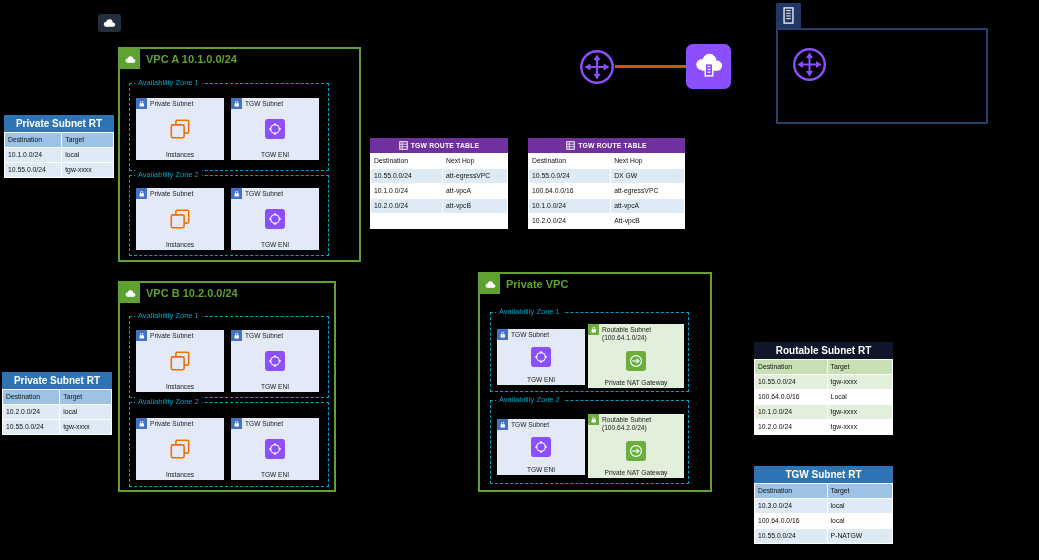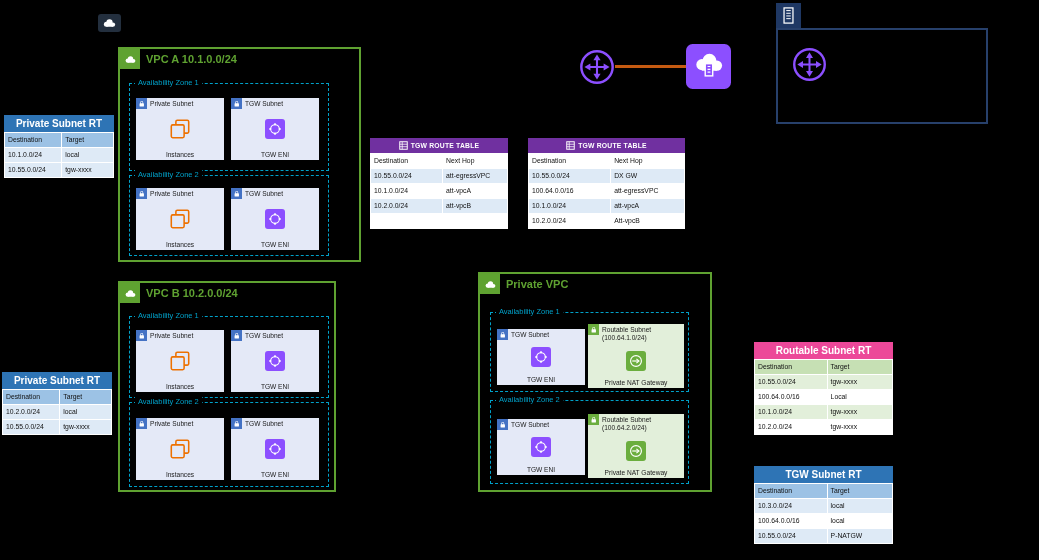--- a/index.html
+++ b/index.html
@@ -23,21 +23,21 @@
   .lbl-line{display:block}
   .s-center{position:absolute;left:0;right:0;top:12px;bottom:12px;display:flex;align-items:center;justify-content:center}
   .subnet.green .s-center{top:20px;bottom:11px}
   .s-sub{position:absolute;left:0;right:0;bottom:2px;text-align:center;font-size:6.6px;color:#1a1a1a}
   .ic20{width:20px;height:20px}
   .ic22{width:22px;height:22px}
   .rt{color:#111}
   .rt-title{color:#fff;font-weight:700;display:flex;align-items:center;justify-content:center;gap:3px;padding:3px 2px;font-size:10px}
   .rt.purple .rt-title{background:#7030A0;font-size:6.8px;letter-spacing:.2px}
   .rt.blue .rt-title{background:#2E74B5}
-  .rt.green .rt-title{background:#ec4899}
+  .rt.green .rt-title{background:#0f172a}
   .rt-hicon{width:9px;height:9px;flex:0 0 auto}
   .rt-grid{border:1px solid #fff;border-bottom:none}
   .rt-row{display:flex}
   .rt-cell{min-height:15px;padding:3px 3px 2px;border-right:1px solid #fff;border-bottom:1px solid #fff;font-size:6.8px;white-space:nowrap;overflow:hidden}
   .rt-cell:first-child{flex:0 0 53%}
   .rt-cell:last-child{flex:1 1 auto;border-right:none}
   .rt.blue .rt-head .rt-cell{background:#9CC2E5}
   .rt.purple .rt-head .rt-cell{background:#fff}
   .rt.green .rt-head .rt-cell{background:#C6E0B4}
   .rt.blue .rt-data .rt-cell{background:#DEEAF6}

